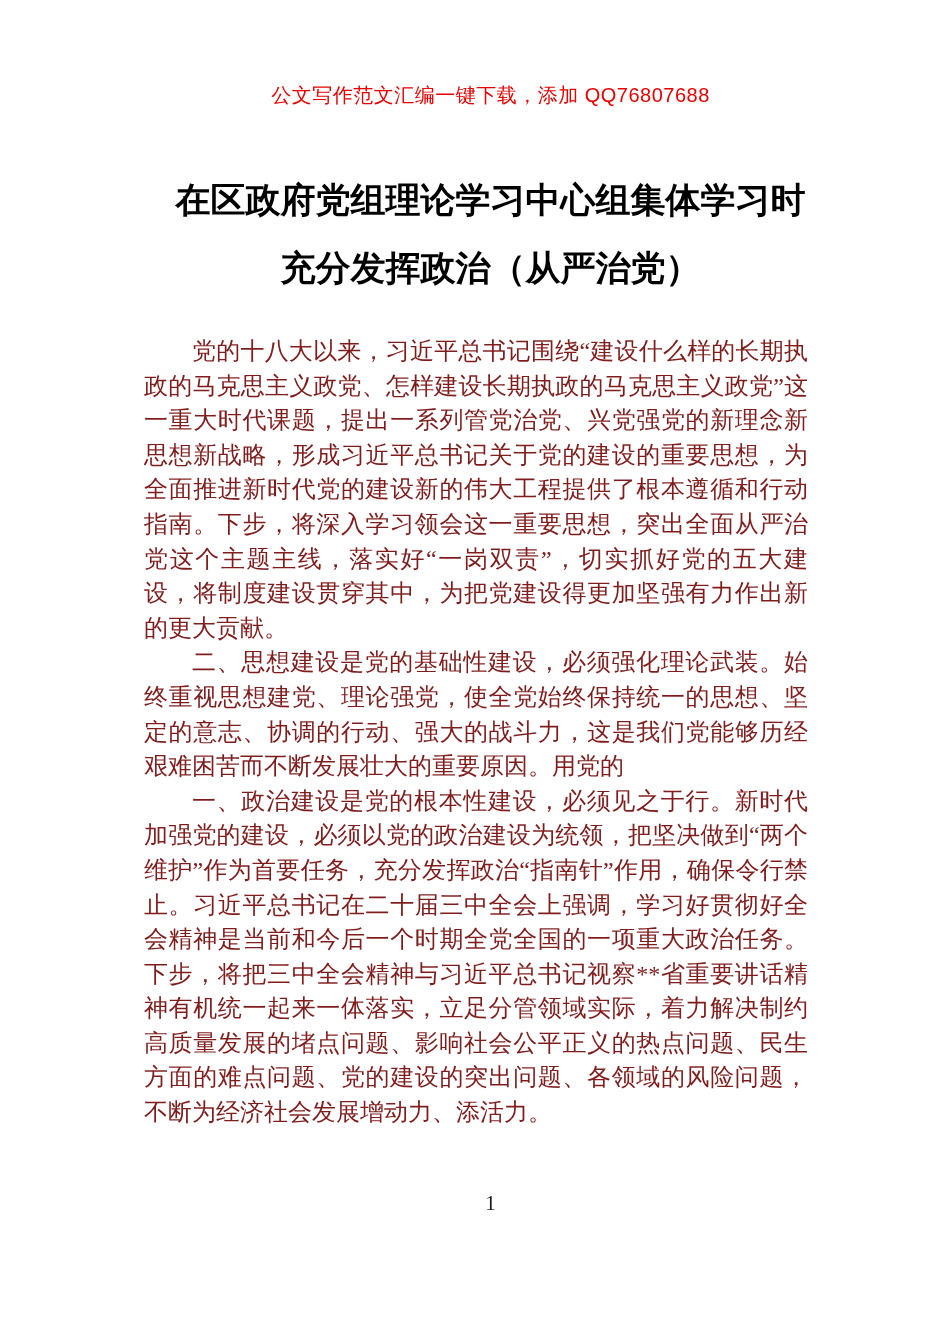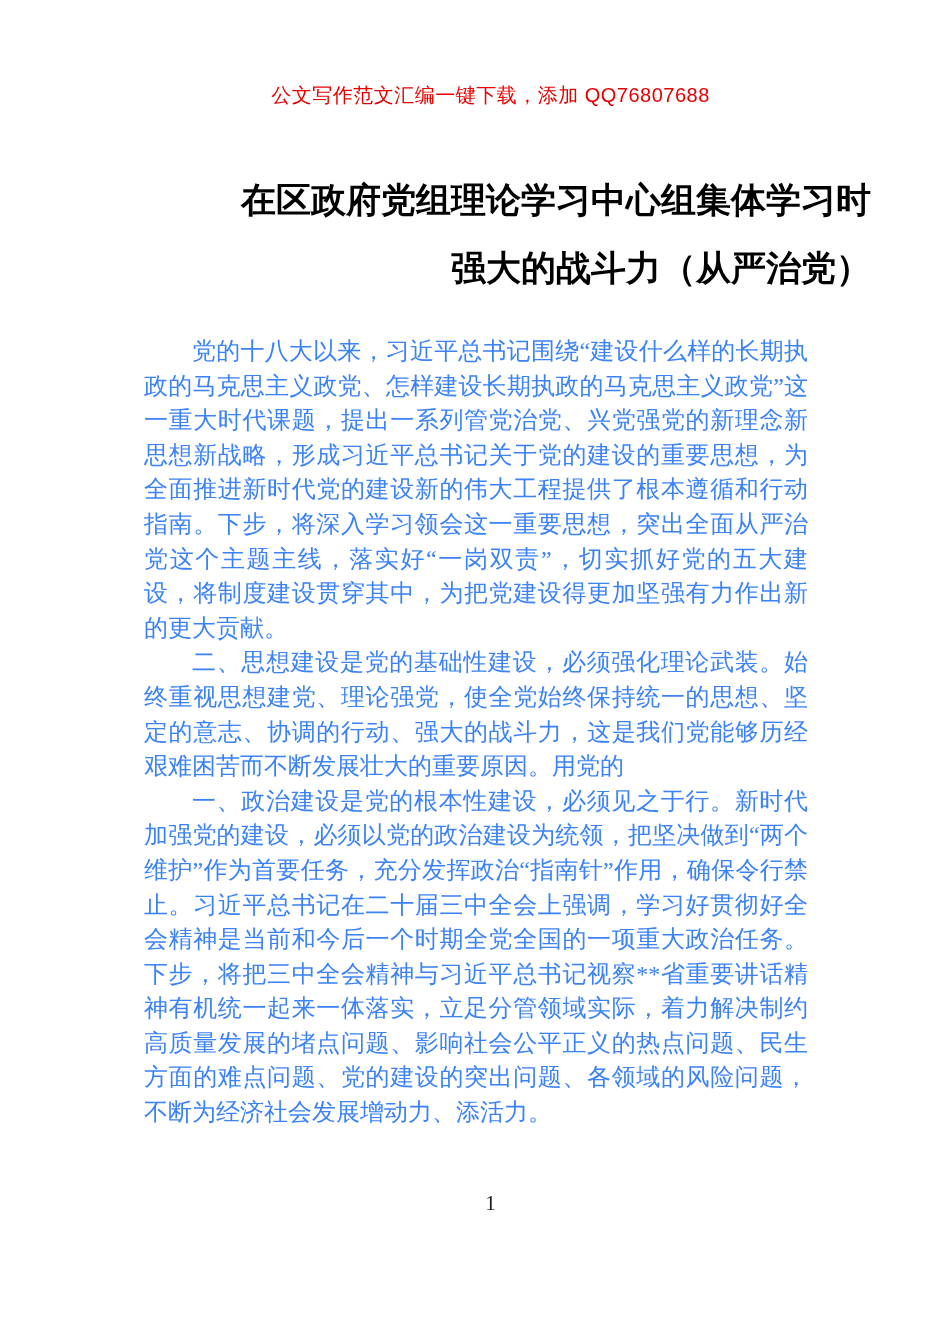--- a/index.html
+++ b/index.html
@@ -28,37 +28,37 @@
     font-size: 20px;
     font-weight: 400;
     letter-spacing: 0.5px;
   }
   .doc-title {
     position: absolute;
     top: 166px;
     left: 110px;
     right: 110px;
     margin: 0;
-    text-align: right;
+    text-align: center;
     font-family: "Liberation Sans", "DejaVu Sans", sans-serif;
     font-weight: 700;
     font-size: 35px;
     line-height: 68px;
     color: #000000;
   }
   .body-text {
     position: absolute;
     top: 334px;
     left: 144px;
     width: 664px;
     font-size: 24px;
     line-height: 34.6px;
     text-align: justify;
     text-justify: inter-ideograph;
-    color: #3b82f6;
+    color: #7f1d1d;
   }
   .body-text p {
     margin: 0;
     padding: 0;
     text-indent: 2em;
   }
   .page-number {
     position: absolute;
     bottom: 128px;
     left: 0;
@@ -71,21 +71,21 @@
 </style>
 </head>
 <body>
 
 <div class="page">
 
   <div class="header-notice" style="color: rgb(230, 0, 0);">公文写作范文汇编一键下载，添加 QQ76807688</div>
 
   <h1 class="doc-title">
     <span>在区政府党组理论学习中心组集体学习时</span><br>
-    <span>强大的战斗力（从严治党）</span>
+    <span>充分发挥政治（从严治党）</span>
   </h1>
 
   <div class="body-text">
     <p>党的十八大以来，习近平总书记围绕“建设什么样的长期执政的马克思主义政党、怎样建设长期执政的马克思主义政党”这一重大时代课题，提出一系列管党治党、兴党强党的新理念新思想新战略，形成习近平总书记关于党的建设的重要思想，为全面推进新时代党的建设新的伟大工程提供了根本遵循和行动指南。下步，将深入学习领会这一重要思想，突出全面从严治党这个主题主线，落实好“一岗双责”，切实抓好党的五大建设，将制度建设贯穿其中，为把党建设得更加坚强有力作出新的更大贡献。</p>
     <p>二、思想建设是党的基础性建设，必须强化理论武装。始终重视思想建党、理论强党，使全党始终保持统一的思想、坚定的意志、协调的行动、强大的战斗力，这是我们党能够历经艰难困苦而不断发展壮大的重要原因。用党的</p>
     <p>一、政治建设是党的根本性建设，必须见之于行。新时代加强党的建设，必须以党的政治建设为统领，把坚决做到“两个维护”作为首要任务，充分发挥政治“指南针”作用，确保令行禁止。习近平总书记在二十届三中全会上强调，学习好贯彻好全会精神是当前和今后一个时期全党全国的一项重大政治任务。下步，将把三中全会精神与习近平总书记视察**省重要讲话精神有机统一起来一体落实，立足分管领域实际，着力解决制约高质量发展的堵点问题、影响社会公平正义的热点问题、民生方面的难点问题、党的建设的突出问题、各领域的风险问题，不断为经济社会发展增动力、添活力。</p>
   </div>
 
   <div class="page-number">1</div>
 

